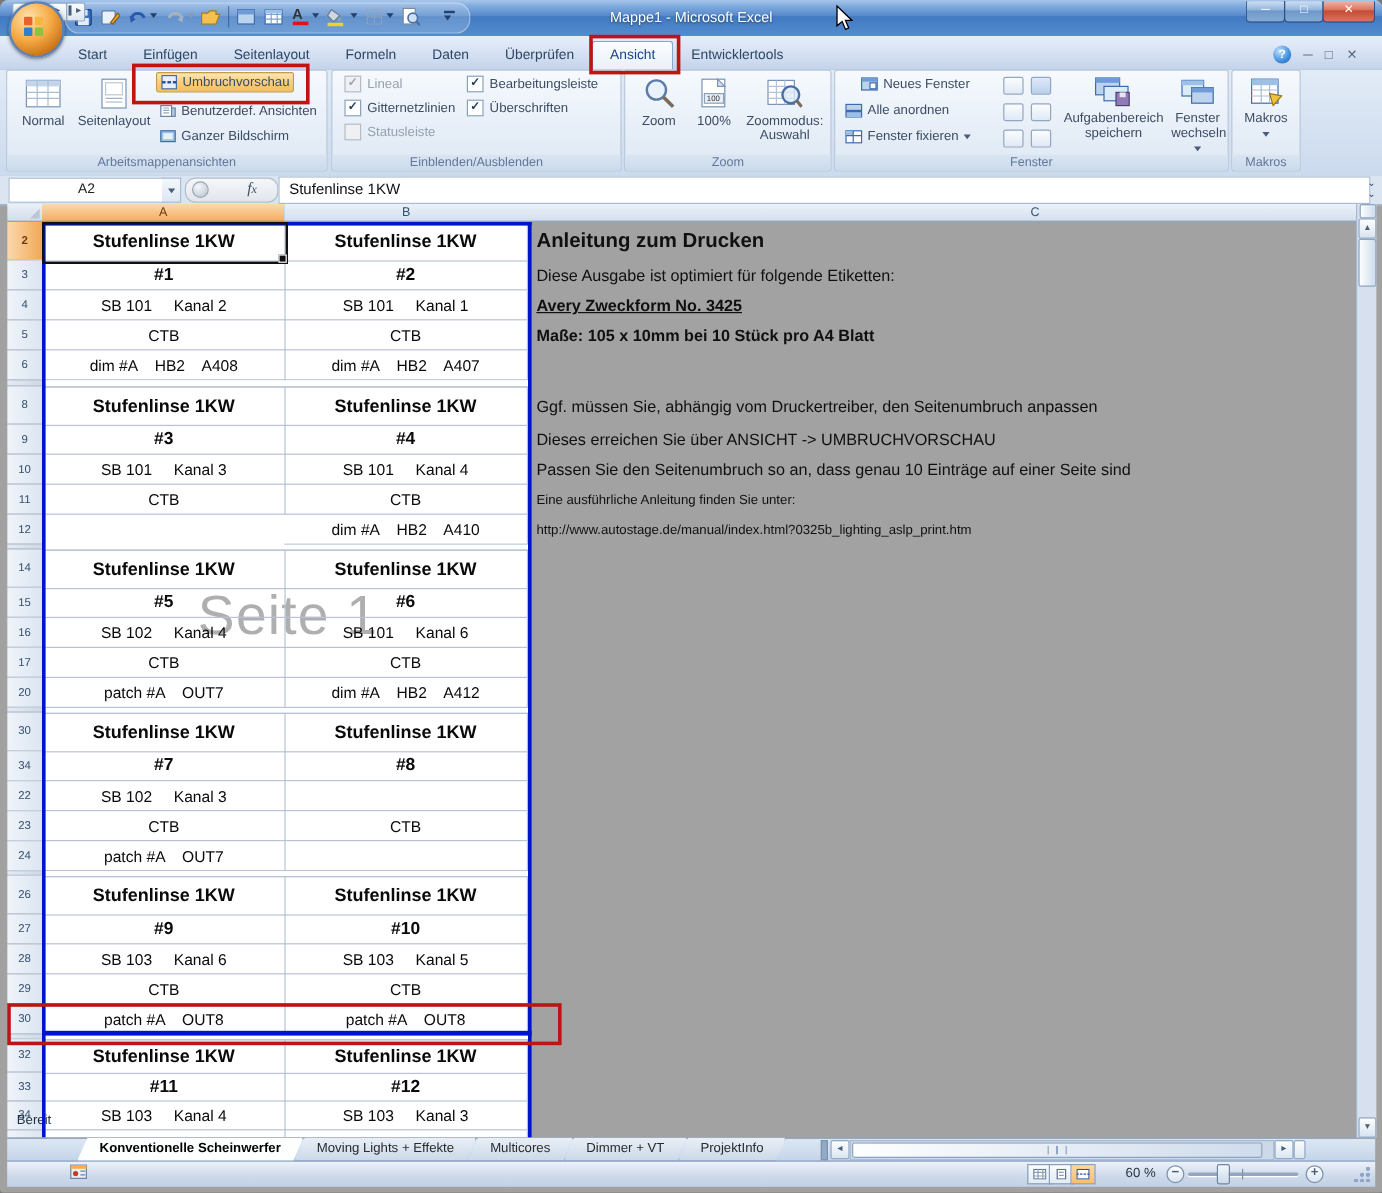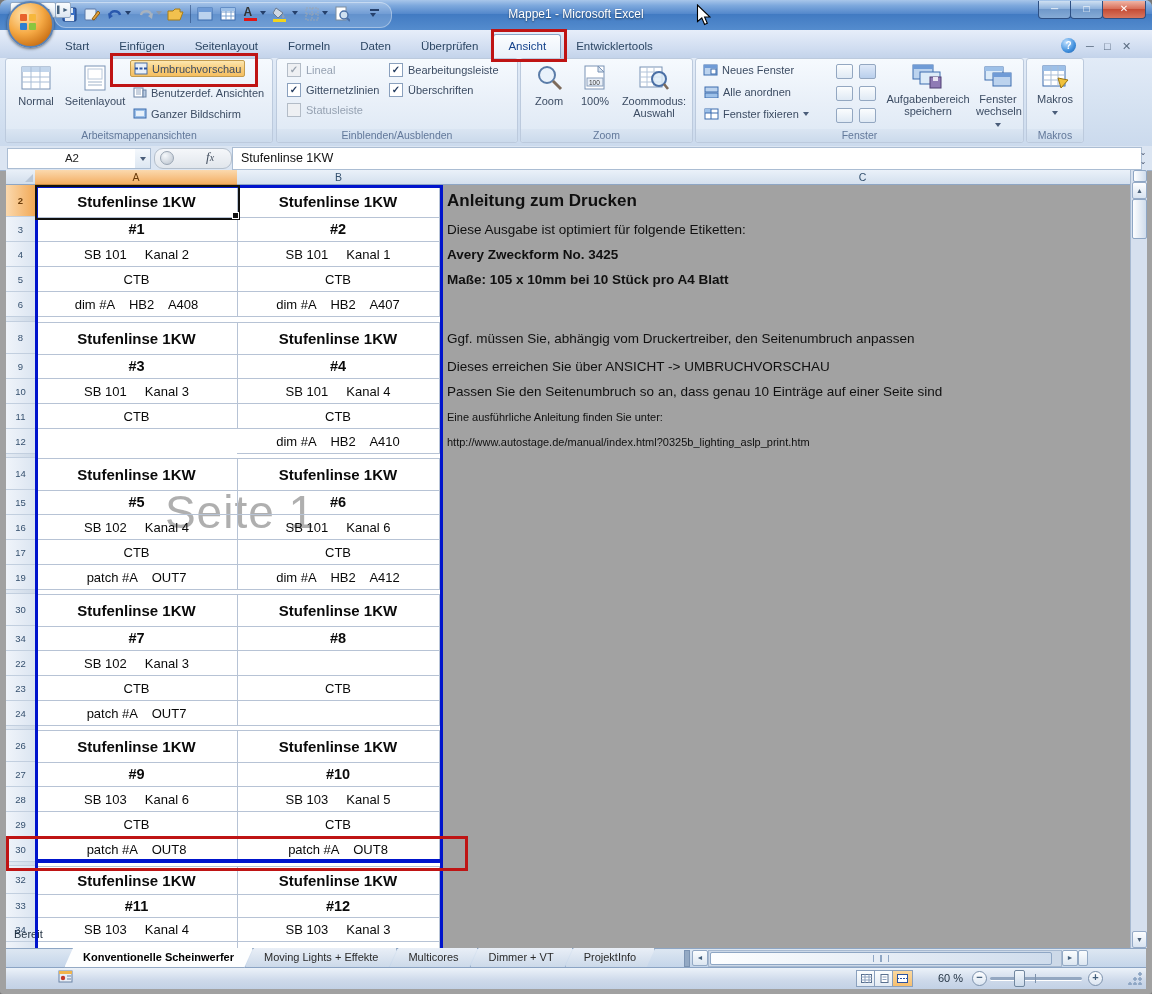--- a/index.html
+++ b/index.html
@@ -348,21 +348,21 @@
           <path d="M1 8 H23 M1 13 H23 M1 18 H23 M8 3 V23 M15 3 V23" stroke="#b3c4d9"></path>
           <circle cx="20" cy="15" r="7" fill="#dcebf8" fill-opacity=".8" stroke="#4a6fa5" stroke-width="2"></circle>
           <path d="M25 20 L29 25" stroke="#7d6a5a" stroke-width="2.6"></path>
         </svg>
       <div class="biglbl">Zoommodus: Auswahl</div>
     </div>
     <div class="rglabel">Zoom</div>
   </div>
 
   <div class="rgroup" style="left:695px;width:327px;">
-    <div class="smallbtn" style="left:4px;top:4px;text-align:center;">
+    <div class="smallbtn" style="left:18px;top:4px;text-align:center;">
       <svg width="15" height="12">
           <rect x="1" y="1" width="13" height="10" fill="#bcd3ee" stroke="#3d6cae"></rect>
           <rect x="1" y="1" width="13" height="3" fill="#6f9bd6"></rect>
           <rect x="8" y="5" width="5" height="5" fill="#fff" stroke="#3d6cae"></rect>
         </svg>
       <span>Neues Fenster</span>
     </div>
     <div class="smallbtn" style="left:5px;top:26px;">
       <svg width="15" height="12">
           <rect x="1" y="1" width="13" height="5" fill="#bcd3ee" stroke="#3d6cae"></rect>
@@ -486,21 +486,21 @@
       <div class="cell c-hdr bt" style="left: 231px; top: 273px; width: 202px; height: 31px;">Stufenlinse 1KW</div>
       <div class="rh" style="top: 305px; height: 24px;">15</div>
       <div class="cell c-sub bl" style="left: 29px; top: 305px; width: 201px; height: 24px;">#5</div>
       <div class="cell c-sub" style="left: 231px; top: 305px; width: 202px; height: 24px;">#6</div>
       <div class="rh" style="top: 330px; height: 24px;">16</div>
       <div class="cell c-dat bl" style="left: 29px; top: 330px; width: 201px; height: 24px;">SB 102     Kanal 4</div>
       <div class="cell c-dat" style="left: 231px; top: 330px; width: 202px; height: 24px;">SB 101     Kanal 6</div>
       <div class="rh" style="top: 355px; height: 24px;">17</div>
       <div class="cell c-dat bl" style="left: 29px; top: 355px; width: 201px; height: 24px;">CTB</div>
       <div class="cell c-dat" style="left: 231px; top: 355px; width: 202px; height: 24px;">CTB</div>
-      <div class="rh" style="top: 380px; height: 24px;">19</div>
+      <div class="rh" style="top: 380px; height: 24px;">20</div>
       <div class="cell c-dat bl" style="left: 29px; top: 380px; width: 201px; height: 24px;">patch #A    OUT7</div>
       <div class="cell c-dat" style="left: 231px; top: 380px; width: 202px; height: 24px;">dim #A    HB2    A412</div>
       <div class="rh gap" style="top: 405px; height: 3px;"></div>
       <div style="position: absolute; left: 29px; top: 405px; width: 405px; height: 4px; background: rgb(255, 255, 255); border-bottom: 1px solid rgb(183, 195, 213); z-index: 3;"></div>
       <div class="rh" style="top: 409px; height: 31px;">30</div>
       <div class="cell c-hdr bt bl" style="left: 29px; top: 409px; width: 201px; height: 31px;">Stufenlinse 1KW</div>
       <div class="cell c-hdr bt" style="left: 231px; top: 409px; width: 202px; height: 31px;">Stufenlinse 1KW</div>
       <div class="rh" style="top: 441px; height: 24px;">34</div>
       <div class="cell c-sub bl" style="left: 29px; top: 441px; width: 201px; height: 24px;">#7</div>
       <div class="cell c-sub" style="left: 231px; top: 441px; width: 202px; height: 24px;">#8</div>
@@ -539,21 +539,21 @@
       <div class="cell c-sub bl" style="left: 29px; top: 709px; width: 201px; height: 23px;">#11</div>
       <div class="cell c-sub" style="left: 231px; top: 709px; width: 202px; height: 23px;">#12</div>
       <div class="rh" style="top: 733px; height: 23px;">34</div>
       <div class="cell c-dat bl" style="left: 29px; top: 733px; width: 201px; height: 23px;">SB 103     Kanal 4</div>
       <div class="cell c-dat" style="left: 231px; top: 733px; width: 202px; height: 23px;">SB 103     Kanal 3</div>
       <div class="rh" style="top: 757px; height: 23px;">35</div>
       <div class="cell c-dat bl" style="left: 29px; top: 757px; width: 201px; height: 23px;">CTB</div>
       <div class="cell c-dat" style="left: 231px; top: 757px; width: 202px; height: 23px;">CTB</div>
       <div class="ins ins-normal" style="top: 32px; height: 25px;">Diese Ausgabe ist optimiert für folgende Etiketten:</div>
       <div class="ins ins-title" style="top: 0px; height: 32px;">Anleitung zum Drucken</div>
-      <div class="ins ins-bold" style="top: 57px; height: 25px;">Avery Zweckform No. 3425</div>
+      <div class="ins ins-bold" style="top: 57px; height: 25px; text-decoration: underline;">Avery Zweckform No. 3425</div>
       <div class="ins ins-bold" style="top: 82px; height: 25px;">Maße: 105 x 10mm bei 10 Stück pro A4 Blatt</div>
       <div class="ins ins-normal" style="top: 137px; height: 32px;">Ggf. müssen Sie, abhängig vom Druckertreiber, den Seitenumbruch anpassen</div>
       <div class="ins ins-normal" style="top: 169px; height: 25px;">Dieses erreichen Sie über ANSICHT -&gt; UMBRUCHVORSCHAU</div>
       <div class="ins ins-normal" style="top: 194px; height: 25px;">Passen Sie den Seitenumbruch so an, dass genau 10 Einträge auf einer Seite sind</div>
       <div class="ins ins-small" style="top: 219px; height: 25px;">Eine ausführliche Anleitung finden Sie unter:</div>
       <div class="ins ins-small" style="top: 244px; height: 25px;">http://www.autostage.de/manual/index.html?0325b_lighting_aslp_print.htm</div>
     </div>
 
   <div class="abs vscroll">
     <div class="sthumb" style="left:2px;top:0;width:12px;height:10px;"></div>

